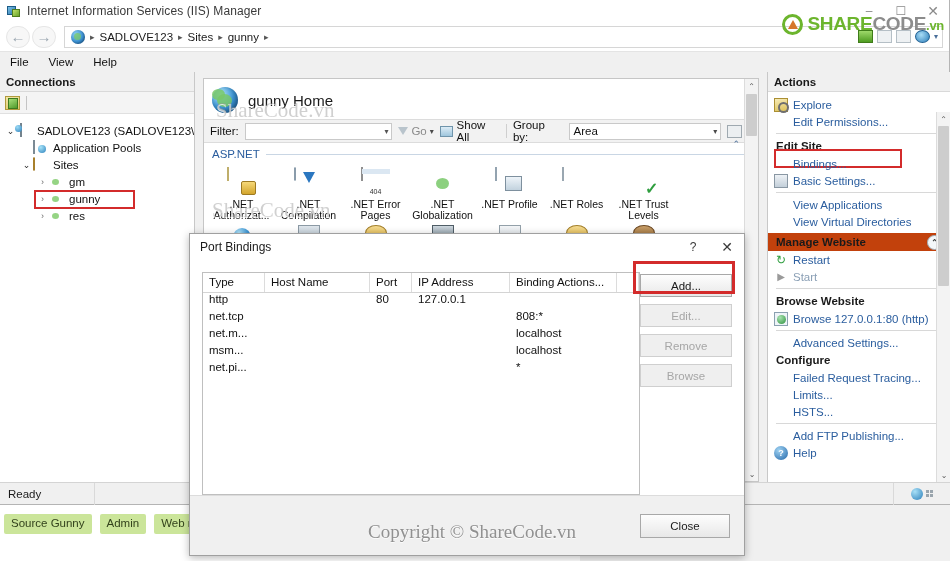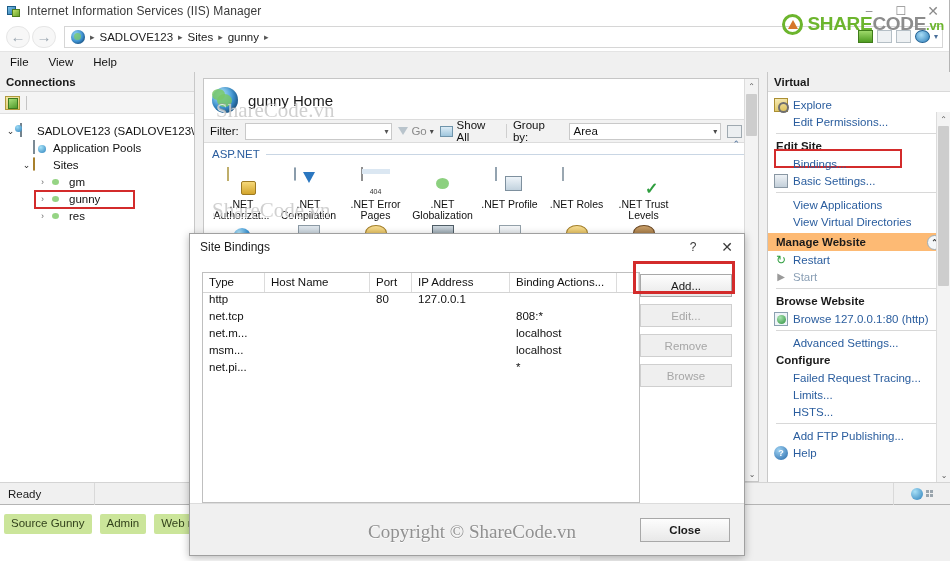--- a/index.html
+++ b/index.html
@@ -529,25 +529,24 @@
     font-size:11.5px;color:#1a1a1a;
   }
   .dlg-sbtn.disabled { color:#a6a6a6; background:#efefef; border-color:#cfcfcf; }
   .hl-add {
     position:absolute; left: 443px; top: 27px;
     width: 102px; height: 33px;
     border:3px solid #d32b2b;
     z-index: 3;
   }
   .dlg-foot {
-    height: 52px; background:#f0f0f0;
+    height: 60px; background:#f0f0f0;
     border-top:1px solid #dcdcdc;
     display:flex;align-items:center;justify-content:flex-end;
     padding-right: 14px;
-    font-weight: bold;
   }
   .dlg-close-btn {
     width: 90px; height: 24px;
     background: linear-gradient(180deg,#fdfdfd,#e8e8e8);
     border:1px solid #a8a8a8;
     display:flex;align-items:center;justify-content:center;
     font-size:11.5px;color:#1a1a1a;
   }
 
   
@@ -790,21 +789,21 @@
 
           <div class="scroll-col">
             <div class="sc-arrow">⌃</div>
             <div class="sc-thumb"></div>
             <div class="sc-arrow" style="position:absolute;bottom:0;width:14px;">⌄</div>
           </div>
         </div>
       </div>
 
       <div class="actions">
-        <div class="pane-header">Virtual</div>
+        <div class="pane-header">Actions</div>
         <div class="act-list">
 
           <div class="hl-red" style="left:6px; top:57px; width:128px; height:19px; background:transparent;"></div>
 
           <div class="act-row">
             <span class="act-ico ai-explore"></span>
             <span class="act-link">Explore</span>
           </div>
           <div class="act-row" style="padding-left:25px;">
             <span class="act-link">Edit Permissions...</span>
@@ -820,21 +819,21 @@
             <span class="act-ico ai-basic"></span>
             <span class="act-link">Basic Settings...</span>
           </div>
           <div class="act-sep"></div>
           <div class="act-row" style="padding-left:25px;">
             <span class="act-link">View Applications</span>
           </div>
           <div class="act-row" style="padding-left:25px;">
             <span class="act-link">View Virtual Directories</span>
           </div>
-          <div class="act-head" style="background:#fdba74;margin-top:3px;">
+          <div class="act-head" style="background:#c2410c;margin-top:3px;">
             <span>Manage Website</span>
             <span class="circ-btn">⌃</span>
           </div>
           <div class="act-row">
             <span class="act-ico ai-restart">↻</span>
             <span class="act-link">Restart</span>
           </div>
           <div class="act-row">
             <span class="act-ico ai-start">▶</span>
             <span class="act-link dim">Start</span>
@@ -891,21 +890,21 @@
             <i></i>
             <i></i>
             <i></i>
           </span>
       </div>
     </div>
   </div>
 
   <div class="dialog">
     <div class="dlg-title">
-      <span class="dlg-title-text">Site Bindings</span>
+      <span class="dlg-title-text">Port Bindings</span>
       <div class="dlg-btns">
         <span class="dlg-btn">?</span>
         <span class="dlg-btn x">✕</span>
       </div>
     </div>
 
     <div class="dlg-body">
       <div class="bindlist">
         <div class="bl-head">
           <div class="c-type">Type</div>

